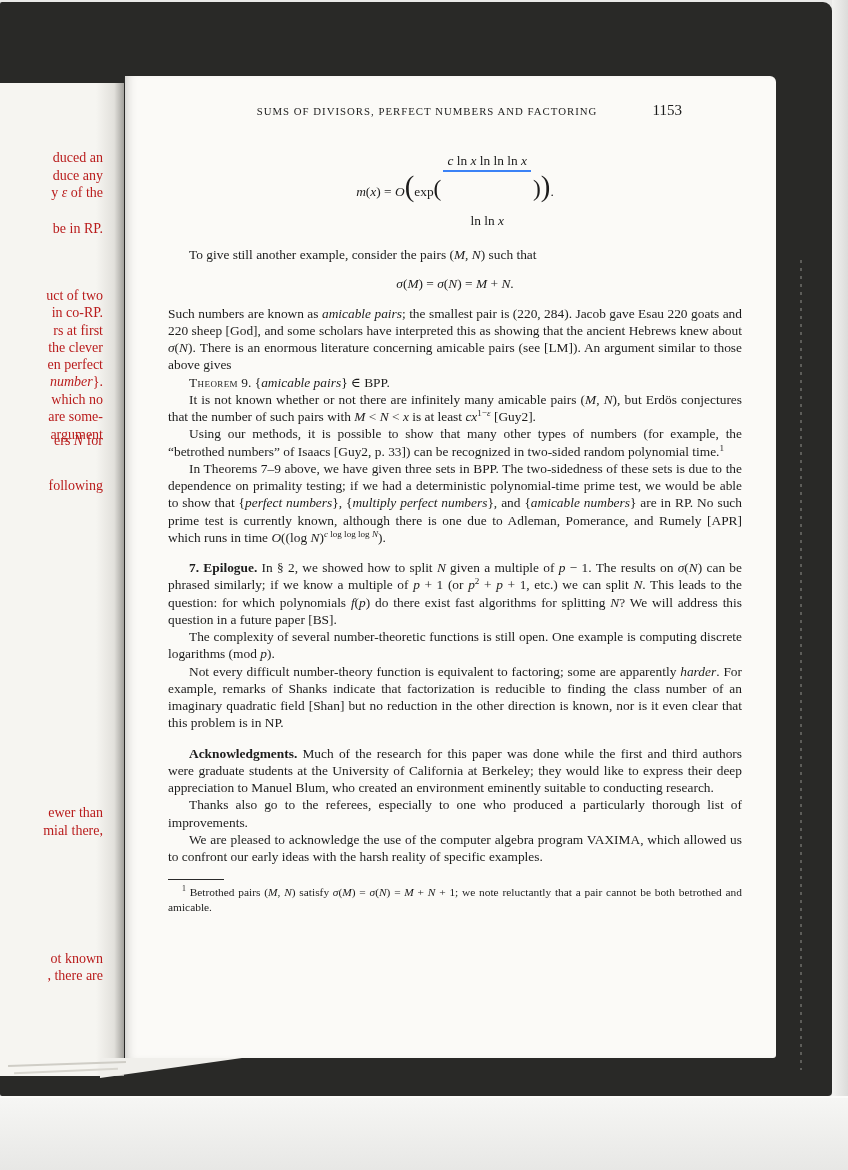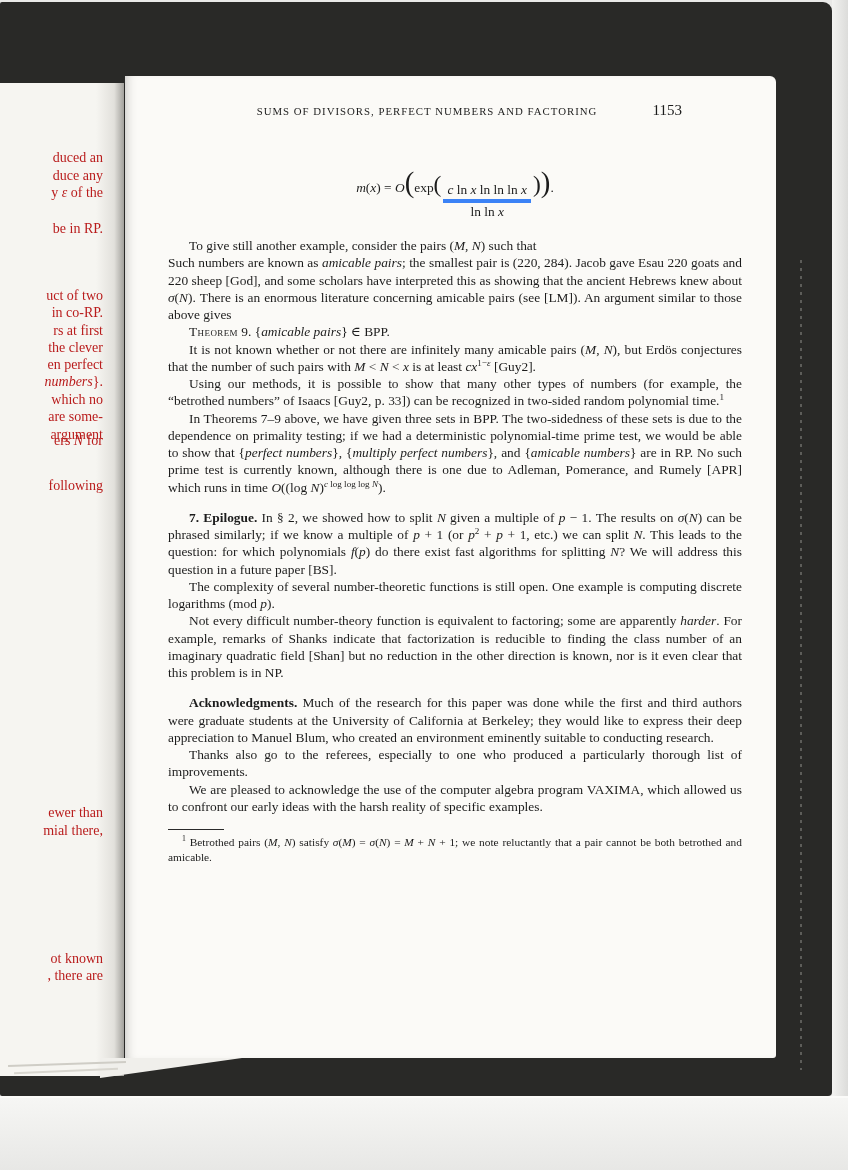--- a/index.html
+++ b/index.html
@@ -82,22 +82,22 @@
   .footnote-rule{width:56px;height:0;border-top:1.3px solid #2a2a2a;margin:14px 0 5px;}
   .footnote{font-size:11.4px;line-height:14.8px;text-indent:14px;text-align:justify;}
 
   .it{font-style:italic;}
   .bd{font-weight:bold;}
   .sc{font-variant:small-caps;letter-spacing:0.4px;}
   .sup{vertical-align:super;font-size:68%;line-height:0;}
   .bp1{font-size:175%;vertical-align:-13%;line-height:0;}
   .bp2{font-size:215%;vertical-align:-16%;line-height:0;}
   .frac{display:inline-block;vertical-align:middle;text-align:center;line-height:16px;margin:0 2px;position:relative;top:-2px;}
-  .frac .num{display:block;padding:0 4px 1px;border-bottom:4px solid #3b82f6;margin-top:29px;}
-  .frac .den{display:block;padding-top:1px;}
+  .frac .num{display:block;padding:0 4px 1px;border-bottom:2px solid #3b82f6;}
+  .frac .den{display:block;padding-top:1px;margin-top:40px;}
 </style>
 </head>
 <body>
 
 <div class="scan-dark"></div>
 <div class="right-strip"></div>
 <div class="page-left"></div>
 <div class="gutter"></div>
 <div class="page-main"></div>
 <div class="wedge"></div>
@@ -109,40 +109,41 @@
 <div id="fragments">
     <div class="fragment" style="top: 149px;">duced an</div>
     <div class="fragment" style="top: 167px;">duce any</div>
     <div class="fragment" style="top: 184px;">y <span class="it">ε</span> of the</div>
     <div class="fragment" style="top: 220px;">be in RP.</div>
     <div class="fragment" style="top: 287px;">uct of two</div>
     <div class="fragment" style="top: 304px;">in co-RP.</div>
     <div class="fragment" style="top: 322px;">rs at first</div>
     <div class="fragment" style="top: 339px;">the clever</div>
     <div class="fragment" style="top: 356px;">en perfect</div>
-    <div class="fragment" style="top: 373px;"><span class="it">numbers</span>}.</div>
+    <div class="fragment" style="top: 373px;"><span class="it">number</span>}.</div>
     <div class="fragment" style="top: 391px;">which no</div>
     <div class="fragment" style="top: 408px;">are some-</div>
     <div class="fragment" style="top: 426px;">argument</div>
     <div class="fragment" style="top: 432px;">ers <span class="it">N</span> for</div>
     <div class="fragment" style="top: 477px;">following</div>
     <div class="fragment" style="top: 804px;">ewer than</div>
     <div class="fragment" style="top: 822px;">mial there,</div>
     <div class="fragment" style="top: 950px;">ot known</div>
     <div class="fragment" style="top: 967px;">, there are</div>
   </div>
 
 <div class="running-head">
   <span class="rh-title">SUMS OF DIVISORS, PERFECT NUMBERS AND FACTORING</span>
   <span class="rh-page">1153</span>
 </div>
 
 <div id="page-body">
     <div class="formula tall"><span class="it">m</span>(<span class="it">x</span>) = <span class="it">O</span><span class="bp2">(</span>exp<span class="bp1">(</span><span class="frac"><span class="num"><span class="it">c</span> ln <span class="it">x</span> ln ln ln <span class="it">x</span></span><span class="den">ln ln <span class="it">x</span></span></span><span class="bp1">)</span><span class="bp2">)</span>.</div>
     <div class="p">To give still another example, consider the pairs (<span class="it">M</span>, <span class="it">N</span>) such that</div>
+    <div class="formula"><span class="it">σ</span>(<span class="it">M</span>) = <span class="it">σ</span>(<span class="it">N</span>) = <span class="it">M</span> + <span class="it">N</span>.</div>
     <div class="p noindent">Such numbers are known as <span class="it">amicable pairs</span>; the smallest pair is (220, 284). Jacob gave Esau 220 goats and 220 sheep [God], and some scholars have interpreted this as showing that the ancient Hebrews knew about <span class="it">σ</span>(<span class="it">N</span>). There is an enormous literature concerning amicable pairs (see [LM]). An argument similar to those above gives</div>
     <div class="p"><span class="sc">Theorem</span> 9. {<span class="it">amicable pairs</span>} ∈ BPP.</div>
     <div class="p">It is not known whether or not there are infinitely many amicable pairs (<span class="it">M</span>, <span class="it">N</span>), but Erdös conjectures that the number of such pairs with <span class="it">M</span> &lt; <span class="it">N</span> &lt; <span class="it">x</span> is at least <span class="it">cx</span><span class="sup">1−<span class="it">ε</span></span> [Guy2].</div>
     <div class="p">Using our methods, it is possible to show that many other types of numbers (for example, the “betrothed numbers” of Isaacs [Guy2, p. 33]) can be recognized in two-sided random polynomial time.<span class="sup">1</span></div>
     <div class="p">In Theorems 7–9 above, we have given three sets in BPP. The two-sidedness of these sets is due to the dependence on primality testing; if we had a deterministic polynomial-time prime test, we would be able to show that {<span class="it">perfect numbers</span>}, {<span class="it">multiply perfect numbers</span>}, and {<span class="it">amicable numbers</span>} are in RP. No such prime test is currently known, although there is one due to Adleman, Pomerance, and Rumely [APR] which runs in time <span class="it">O</span>((log <span class="it">N</span>)<span class="sup"><span class="it">c</span> log log log <span class="it">N</span></span>).</div>
     <div class="p p-section"><span class="bd">7. Epilogue.</span> In § 2, we showed how to split <span class="it">N</span> given a multiple of <span class="it">p</span> − 1. The results on <span class="it">σ</span>(<span class="it">N</span>) can be phrased similarly; if we know a multiple of <span class="it">p</span> + 1 (or <span class="it">p</span><span class="sup">2</span> + <span class="it">p</span> + 1, etc.) we can split <span class="it">N</span>. This leads to the question: for which polynomials <span class="it">f</span>(<span class="it">p</span>) do there exist fast algorithms for splitting <span class="it">N</span>? We will address this question in a future paper [BS].</div>
     <div class="p">The complexity of several number-theoretic functions is still open. One example is computing discrete logarithms (mod <span class="it">p</span>).</div>
     <div class="p">Not every difficult number-theory function is equivalent to factoring; some are apparently <span class="it">harder</span>. For example, remarks of Shanks indicate that factorization is reducible to finding the class number of an imaginary quadratic field [Shan] but no reduction in the other direction is known, nor is it even clear that this problem is in NP.</div>
     <div class="p p-section"><span class="bd">Acknowledgments.</span> Much of the research for this paper was done while the first and third authors were graduate students at the University of California at Berkeley; they would like to express their deep appreciation to Manuel Blum, who created an environment eminently suitable to conducting research.</div>
     <div class="p">Thanks also go to the referees, especially to one who produced a particularly thorough list of improvements.</div>

